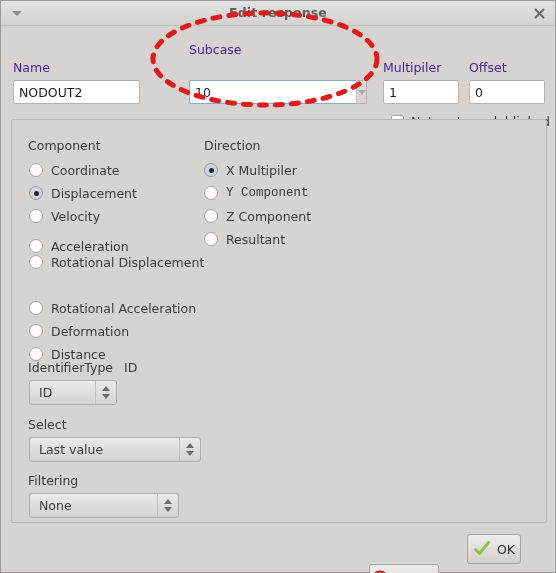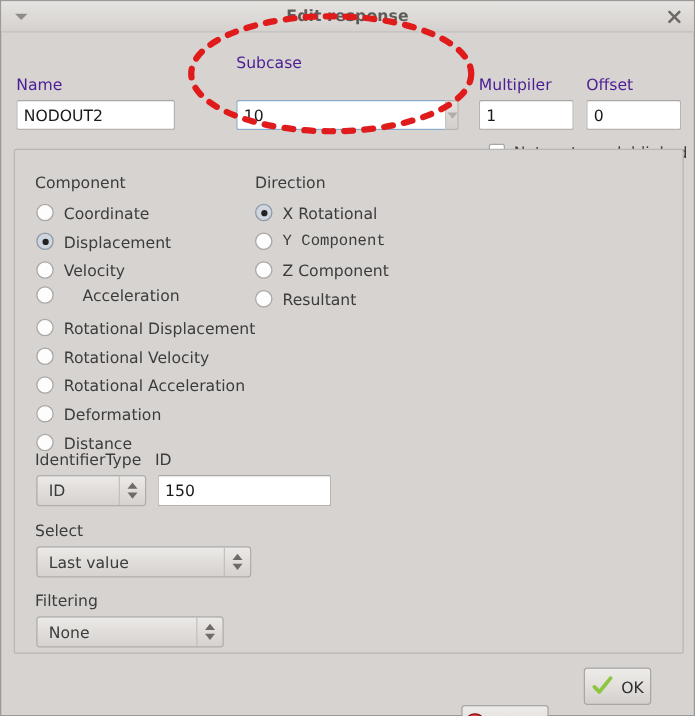--- a/index.html
+++ b/index.html
@@ -322,50 +322,46 @@
       <span class="radio-label">Coordinate</span>
     </div>
     <div class="radio-row on" style="left:17px; top:63px;">
       <span class="radio-mark"></span>
       <span class="radio-label">Displacement</span>
     </div>
     <div class="radio-row" style="left:17px; top:86px;">
       <span class="radio-mark"></span>
       <span class="radio-label">Velocity</span>
     </div>
-    <div class="radio-row" style="left:17px; top:106px;gap:15px;">
+    <div class="radio-row" style="left:17px; top:116px;">
       <span class="radio-mark"></span>
       <span class="radio-label">Acceleration</span>
     </div>
     <div class="radio-row" style="left:17px; top:132px;">
       <span class="radio-mark"></span>
       <span class="radio-label">Rotational Displacement</span>
     </div>
-    <div class="radio-row" style="left:17px; top:155px;">
-      <span class="radio-mark"></span>
-      <span class="radio-label">Rotational Velocity</span>
-    </div>
     <div class="radio-row" style="left:17px; top:178px;">
       <span class="radio-mark"></span>
       <span class="radio-label">Rotational Acceleration</span>
     </div>
     <div class="radio-row" style="left:17px; top:201px;">
       <span class="radio-mark"></span>
       <span class="radio-label">Deformation</span>
     </div>
     <div class="radio-row" style="left:17px; top:224px;">
       <span class="radio-mark"></span>
       <span class="radio-label">Distance</span>
     </div>
 
     <div class="group-title" style="left:192px; top:18px;">Direction</div>
 
     <div class="radio-row on" style="left:192px; top:40px;">
       <span class="radio-mark"></span>
-      <span class="radio-label">X Rotational</span>
+      <span class="radio-label">X Multipiler</span>
     </div>
     <div class="radio-row" style="left:192px; top:63px;font-family:Liberation Mono, monospace;">
       <span class="radio-mark"></span>
       <span class="radio-label">Y Component</span>
     </div>
     <div class="radio-row" style="left:192px; top:86px;">
       <span class="radio-mark"></span>
       <span class="radio-label">Z Component</span>
     </div>
     <div class="radio-row" style="left:192px; top:109px;">
@@ -373,21 +369,20 @@
       <span class="radio-label">Resultant</span>
     </div>
 
     <div class="group-title" style="left:16px; top:240px;">IdentifierType</div>
     <div class="group-title" style="left:112px; top:240px;">ID</div>
 
     <div class="spincombo" style="left:17px; top:260px; width:88px;">
       <span class="sval">ID</span>
       <span class="sarrows"></span>
     </div>
-    <input class="txt" style="left: 114px; top: 260px; width: 139px; height: 25px; line-height: 23px;" value="150">
 
     <div class="group-title" style="left:16px; top:297px;">Select</div>
     <div class="spincombo" style="left:17px; top:317px; width:172px;">
       <span class="sval">Last value</span>
       <span class="sarrows"></span>
     </div>
 
     <div class="group-title" style="left:16px; top:353px;">Filtering</div>
     <div class="spincombo" style="left:17px; top:373px; width:150px;">
       <span class="sval">None</span>

